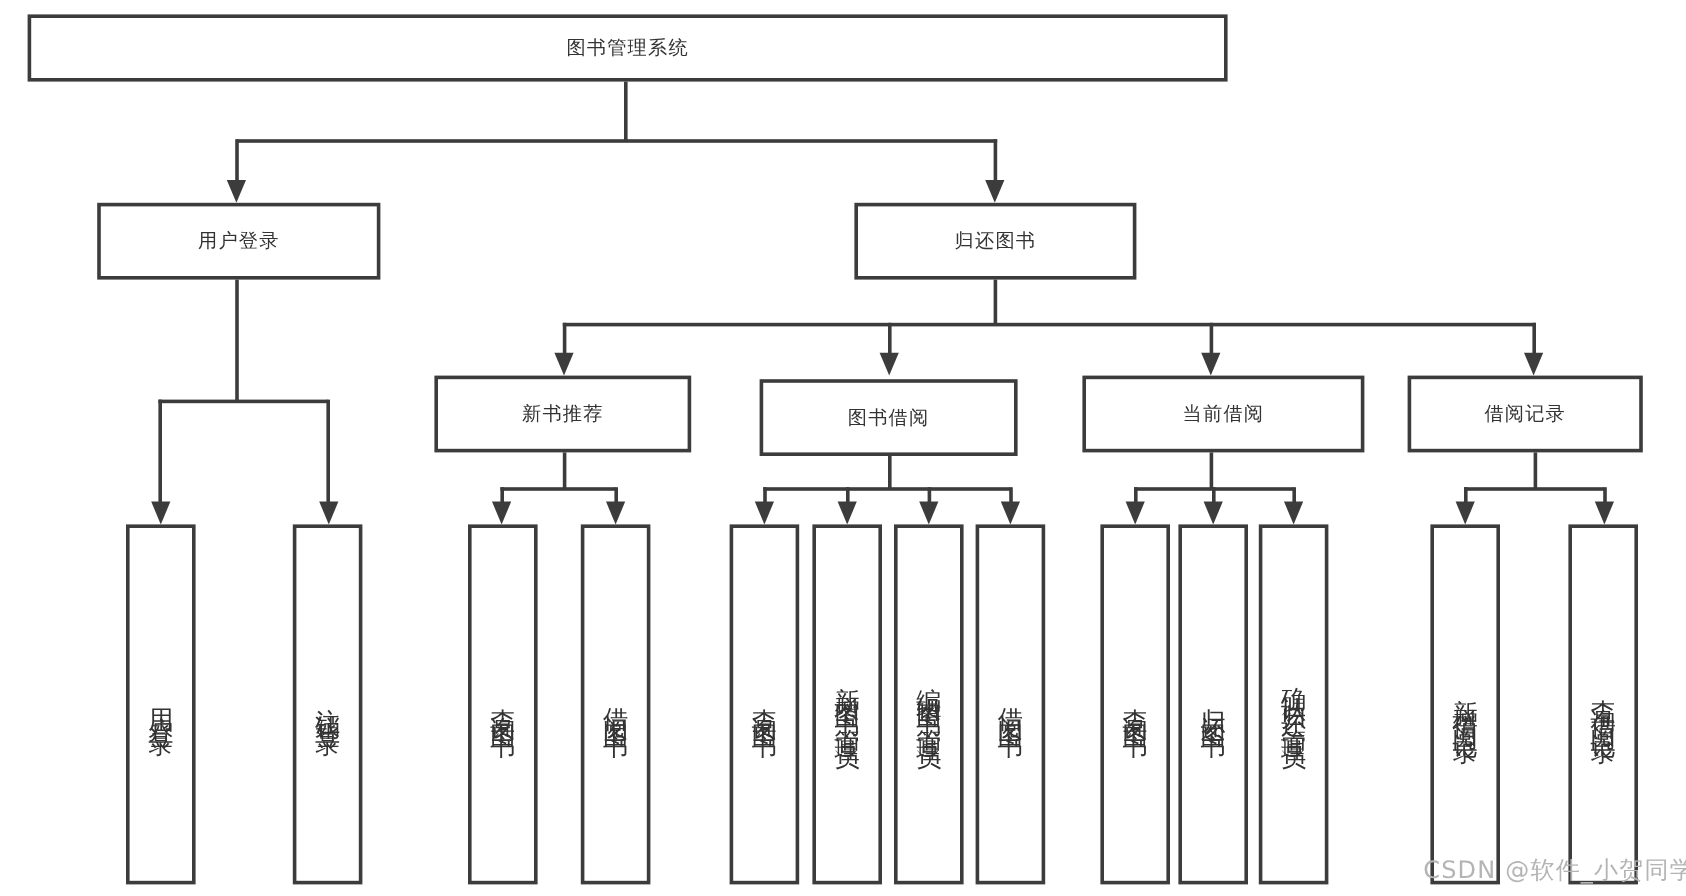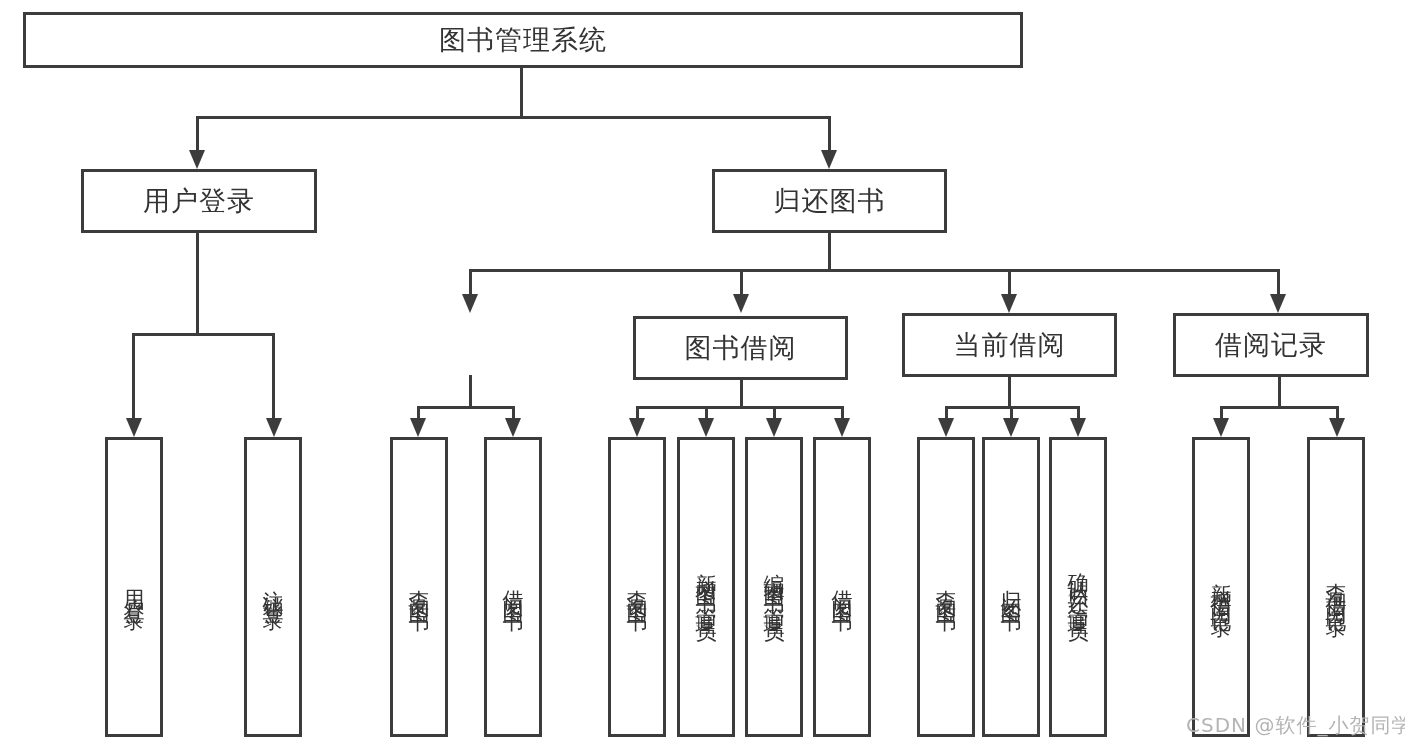--- a/index.html
+++ b/index.html
@@ -5,21 +5,21 @@
   html,body{margin:0;padding:0;background:#fff;}
   .stage{
     position:relative;width:1405px;height:747px;background:#fff;
     font-family:"DejaVu Sans","Liberation Sans",sans-serif;
     color:var(--text,#333);overflow:hidden;
   }
   .box{
     position:absolute;box-sizing:border-box;background:#fff;
     border:3px solid var(--line,#3c3c3c);
     display:flex;align-items:center;justify-content:center;
-    font-size:27px;letter-spacing:1px;white-space:nowrap;
+    font-size:16px;letter-spacing:1px;white-space:nowrap;
   }
   .leaf{
     writing-mode:vertical-rl;text-orientation:mixed;
     font-size:21px;letter-spacing:7px;white-space:normal;
   }
   .vl,.hl{position:absolute;background:var(--line,#3c3c3c);}
   .vl{width:3px;}
   .hl{height:3px;}
   .ar{
     position:absolute;width:0;height:0;
@@ -95,22 +95,23 @@
   <div class="vl" style="left:1220px;top:406px;height:16px;"></div>
   <div class="ar" style="left:1213px;top:418px;"></div>
   <div class="vl" style="left:1336px;top:406px;height:16px;"></div>
   <div class="ar" style="left:1329px;top:418px;"></div>
 
   <div class="box" style="left:23px;top:12px;width:1000px;height:56px;">图书管理系统</div>
 
   <div class="box" style="left:81px;top:169px;width:236px;height:64px;">用户登录</div>
   <div class="box" style="left:712px;top:169px;width:235px;height:64px;">归还图书</div>
 
+  <div class="box" style="left:362px;top:313px;width:214px;height:64px;">新书推荐</div>
   <div class="box" style="left:633px;top:316px;width:215px;height:64px;">图书借阅</div>
-  <div class="box" style="left:902px;top:313px;width:215px;height:64px;">当前借阅</div>
+  <div class="box" style="left:902px;top:313px;width:235px;height:64px;">当前借阅</div>
   <div class="box" style="left:1173px;top:313px;width:196px;height:64px;">借阅记录</div>
 
   <div class="box leaf" style="left:105px;top:437px;width:58px;height:300px;">用户登录</div>
   <div class="box leaf" style="left:244px;top:437px;width:58px;height:300px;">注销登录</div>
 
   <div class="box leaf" style="left:390px;top:437px;width:58px;height:300px;">查询图书</div>
   <div class="box leaf" style="left:484px;top:437px;width:58px;height:300px;">借阅图书</div>
 
   <div class="box leaf" style="left:608px;top:437px;width:58px;height:300px;">查询图书</div>
   <div class="box leaf" style="left:677px;top:437px;width:58px;height:300px;">新增图书（管理员）</div>

